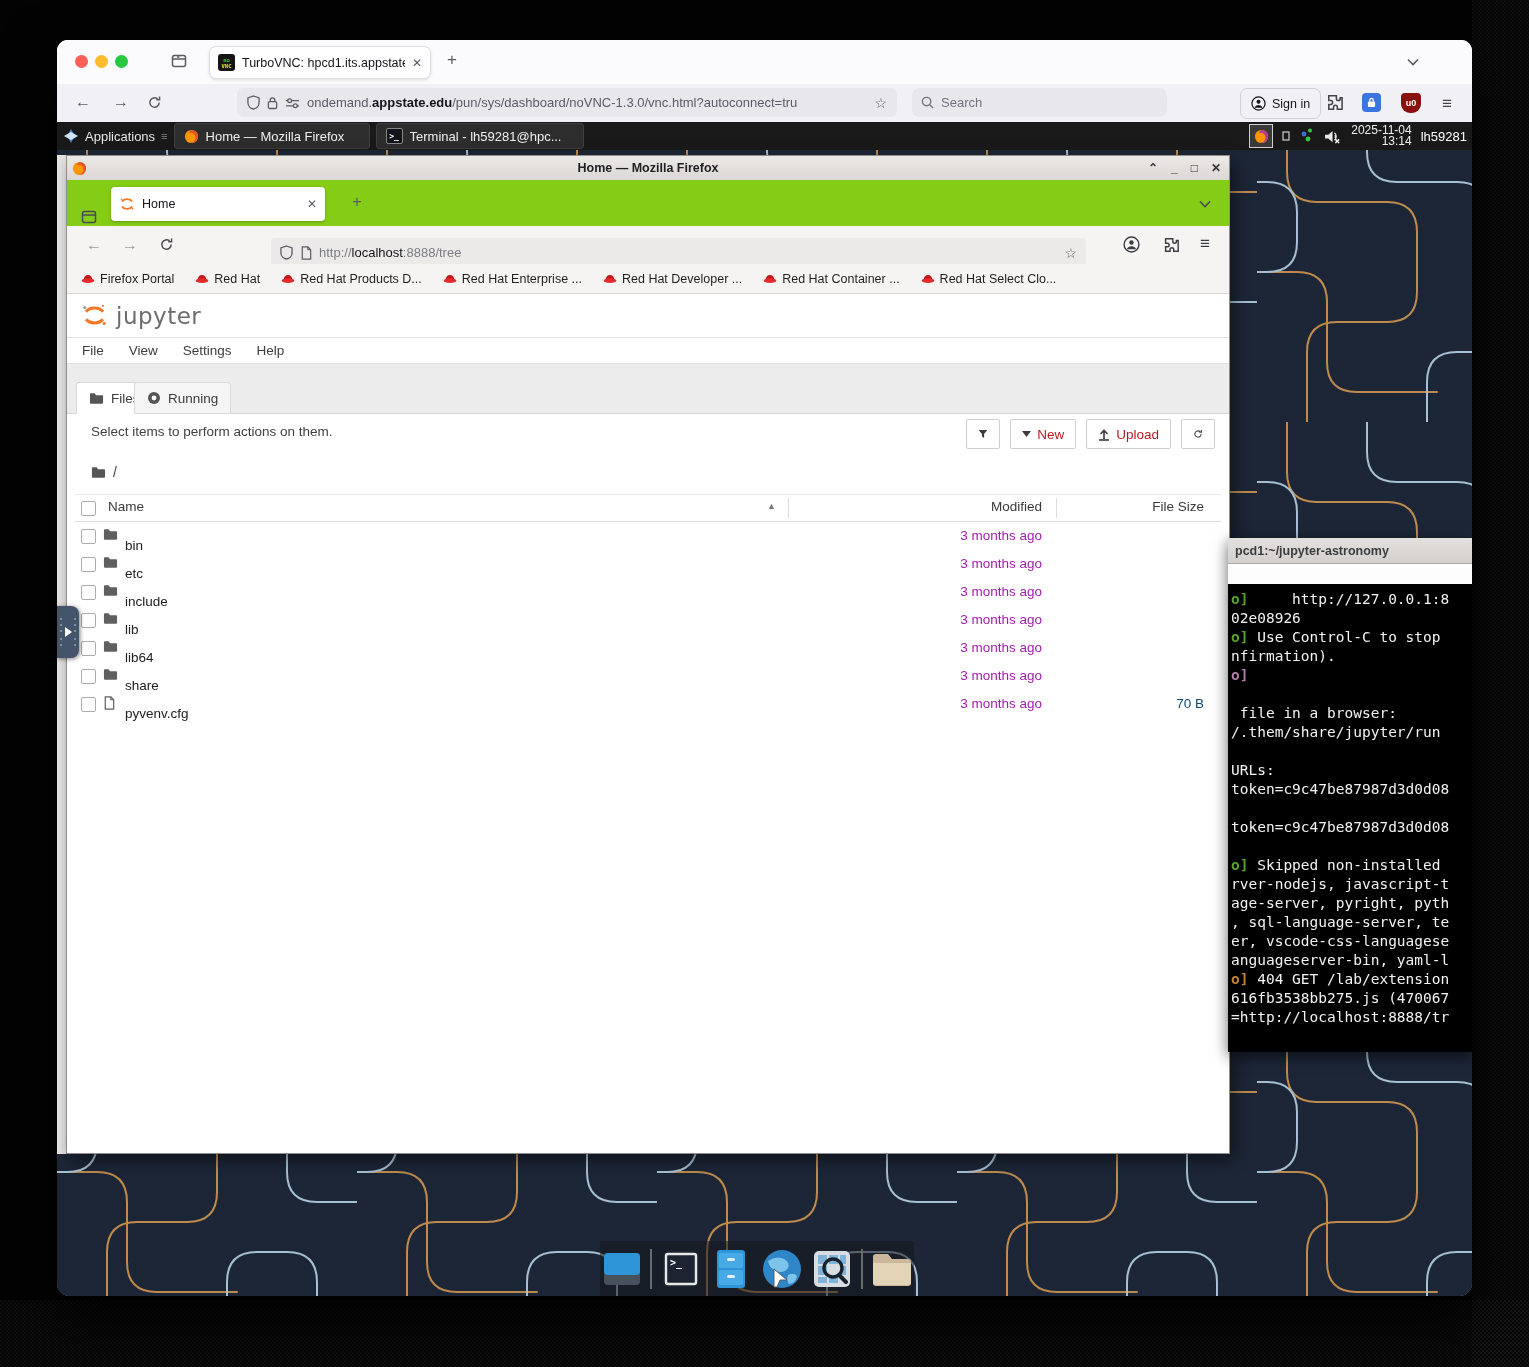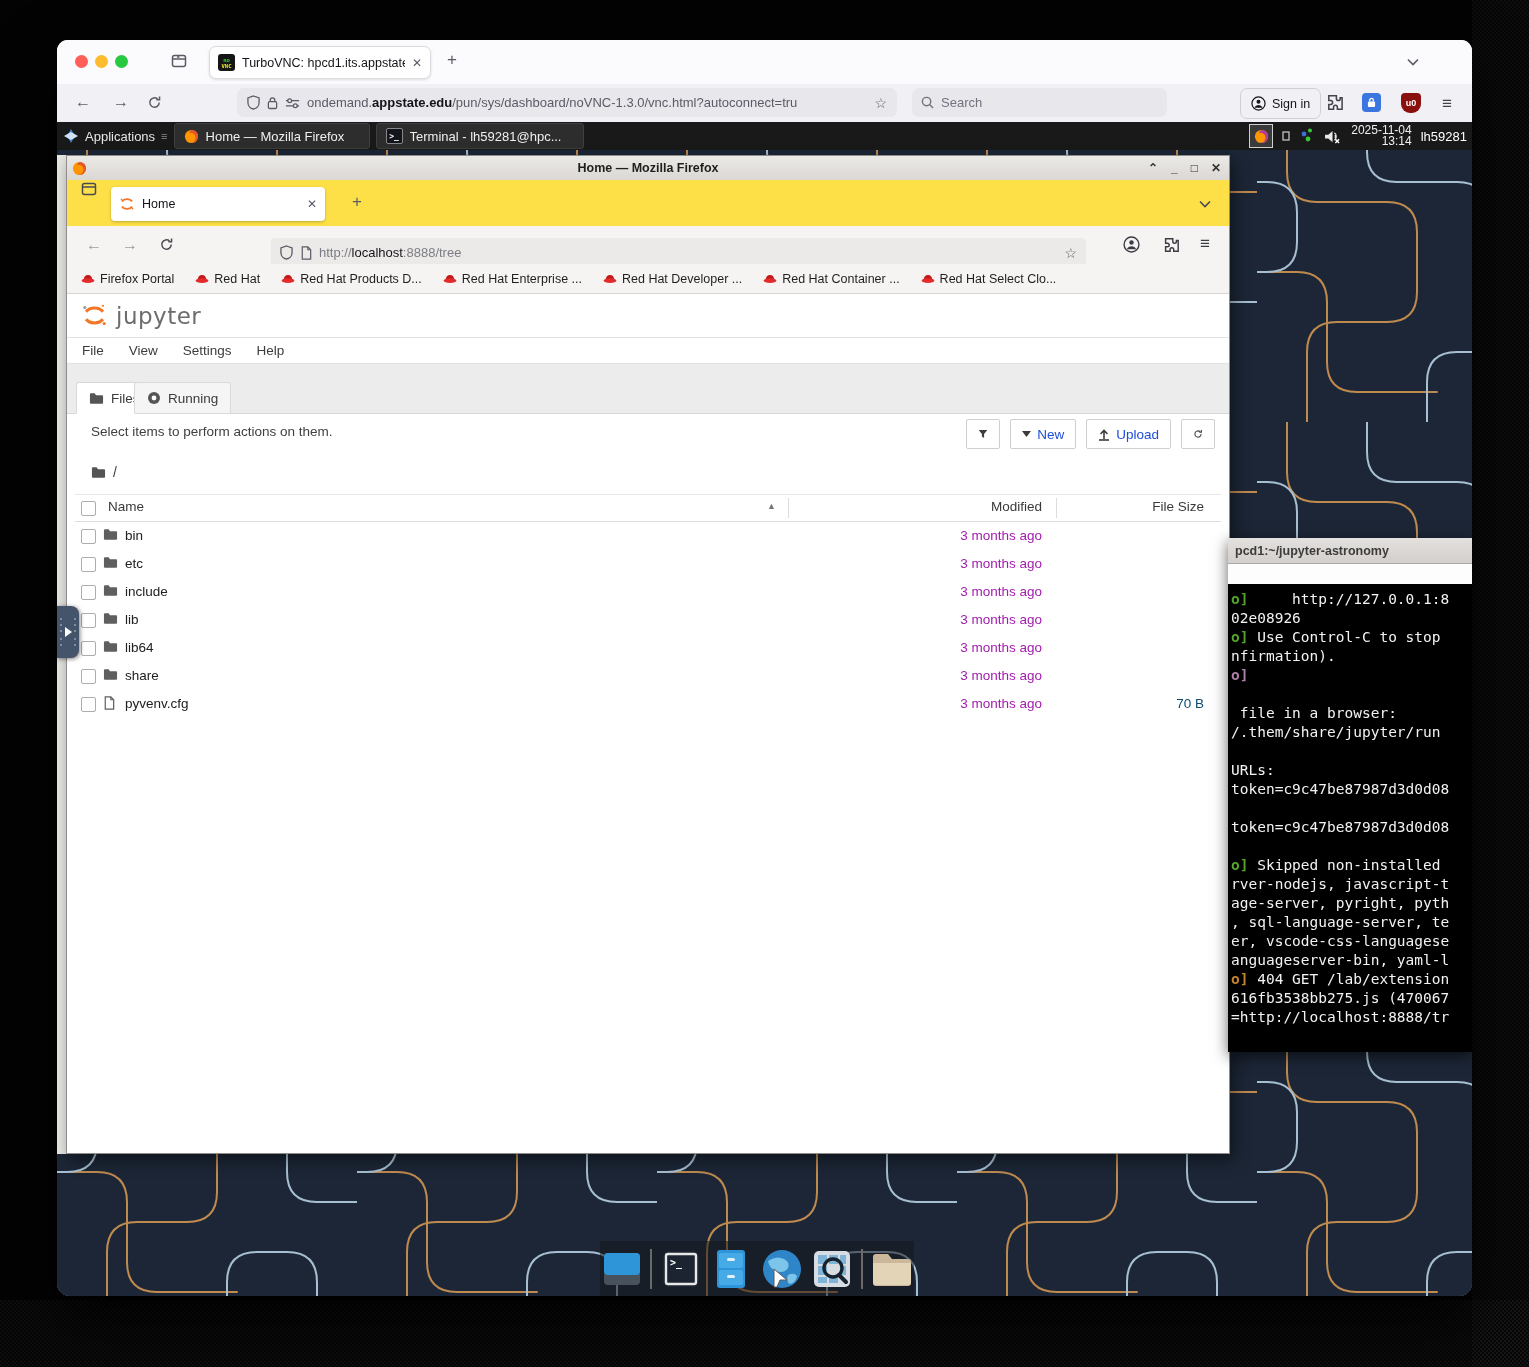--- a/index.html
+++ b/index.html
@@ -39,50 +39,50 @@
   .clock{font-size:12px;line-height:11.5px;color:#f0f0f0;text-align:right;}
   .tray-user{font-size:13px;color:#fff;}
   .fx-tray{width:22px;height:22px;border:1px solid #cfcfcf;background:#3a3a3a;display:flex;align-items:center;justify-content:center;}
 
   
   .left-strip{left:0;top:33px;width:9px;height:999px;background:#e9e7e4;border-right:1px solid #b9b6b3;}
   #ffwin{left:9px;top:33px;width:1162px;height:997px;background:#fff;border:1px solid #8f8c89;box-sizing:content-box;box-shadow:4px 6px 16px rgba(0,0,0,.45);}
   .ff-titlebar{left:0;top:0;width:100%;height:24px;background:linear-gradient(#ebe9e6,#dad7d4);border-bottom:1px solid #bdbab7;display:flex;align-items:center;}
   .ff-title{position:absolute;left:0;right:0;text-align:center;font-weight:bold;font-size:12.5px;color:#1f1f1f;}
   .winctl{position:absolute;top:0;height:24px;display:flex;align-items:center;gap:13px;right:8px;font-size:12px;color:#333;font-weight:bold;}
-  .ff-tabbar{left:0;top:24px;width:100%;height:46px;background:#fde047;display:flex;align-items:flex-start;}
+  .ff-tabbar{left:0;top:24px;width:100%;height:46px;background:#84cc16;display:flex;align-items:flex-end;}
   .ff-tab{position:absolute;left:44px;top:7px;width:214px;height:34px;background:#fff;border-radius:4px;box-shadow:0 1px 3px rgba(0,0,0,.25);display:flex;align-items:center;gap:7px;padding:0 8px;box-sizing:border-box;}
   .ff-navbar{left:0;top:70px;width:100%;height:38px;background:#f6f4f3;border-bottom:1px solid #d8d5d2;}
   .ff-urlbar{left:204px;top:4px;width:815px;height:29px;background:#eceae8;border-radius:4px;display:flex;align-items:center;gap:7px;padding:0 9px;box-sizing:border-box;margin-top:8px;}
   .ff-url{font-size:13px;color:#7c7c84;white-space:nowrap;overflow:hidden;flex:1;}
   .ff-url b{color:#15141a;font-weight:normal;}
   .ff-bookmarks{left:0;top:108px;width:100%;height:30px;background:#f6f4f3;border-bottom:1px solid #d8d5d2;display:flex;align-items:center;gap:21px;padding-left:14px;box-sizing:border-box;}
   .bm-item{display:flex;align-items:center;gap:5px;font-size:12.5px;color:#1f1f1f;white-space:nowrap;}
 
   
   #jp{left:0;top:138px;width:1162px;height:859px;background:#fff;overflow:hidden;}
   .jp-logo-row{left:0;top:0;width:100%;height:44px;border-bottom:1px solid #e3e3e3;display:flex;align-items:center;gap:8px;padding-left:14px;box-sizing:border-box;}
   .jp-wordmark{font-family:"DejaVu Sans",sans-serif;font-size:23px;color:#6d6d6d;letter-spacing:.5px;}
   .jp-menu{left:0;top:44px;width:100%;height:26px;border-bottom:1px solid #e3e3e3;display:flex;align-items:center;gap:25px;padding-left:15px;box-sizing:border-box;}
   .jp-menu-item{font-size:13.5px;color:#3c3c3c;}
   .jp-band{left:0;top:70px;width:100%;height:49px;background:#ececec;border-bottom:1px solid #d8d8d8;}
   .jp-tab{position:absolute;bottom:-1px;height:32px;display:flex;align-items:center;gap:7px;padding:0 12px;font-size:13.5px;color:#3c3c3c;box-sizing:border-box;}
   .jp-tab.active{background:#fff;border:1px solid #d8d8d8;border-bottom:1px solid #fff;border-radius:3px 3px 0 0;left:9px;}
   .jp-tab.idle{background:#f5f5f5;border:1px solid #dadada;border-radius:3px 3px 0 0;left:67px;}
   .jp-hint{left:24px;top:130px;font-size:13.5px;color:#3f3f3f;}
   .jp-actions{position:absolute;right:14px;top:125px;display:flex;gap:10px;}
-  .jbtn{height:30px;background:#fff;border:1px solid #cfcfcf;border-radius:2px;display:flex;align-items:center;justify-content:center;gap:6px;font-size:13.5px;color:#1d4ed8;padding:0 11px;box-sizing:border-box;}
+  .jbtn{height:30px;background:#fff;border:1px solid #cfcfcf;border-radius:2px;display:flex;align-items:center;justify-content:center;gap:6px;font-size:13.5px;color:#b91c1c;padding:0 11px;box-sizing:border-box;}
   .jp-crumb{left:24px;top:170px;display:flex;align-items:center;gap:7px;font-size:14px;color:#3c3c3c;}
   .jp-table{left:8px;top:200px;width:1146px;}
   .jp-thead{position:relative;height:26px;border-bottom:1px solid #dcdcdc;border-top:1px solid #e8e8e8;font-weight:normal;font-size:13.5px;color:#3a3a3a;}
   .jcheck{position:absolute;left:6px;top:50%;margin-top:-7px;width:13px;height:13px;border:1px solid #adadad;border-radius:2px;background:#fff;}
   .coldiv{position:absolute;top:3px;bottom:3px;width:1px;background:#dcdcdc;}
   .jrow{position:relative;height:28px;font-size:13.5px;color:#212121;}
   .jficon{position:absolute;left:28px;top:6px;}
-  .jname{position:absolute;left:50px;top:6px;}
+  .jname{position:absolute;left:50px;top:16px;}
   .jmod{position:absolute;right:179px;top:6px;color:#a21caf;}
   .jsize{position:absolute;right:17px;top:6px;color:#0c4a6e;text-align:center;}
 
   
   #termwin{left:1171px;top:416px;width:244px;height:514px;background:#000;box-shadow:0 4px 14px rgba(0,0,0,.6);}
   .term-titlebar{left:0;top:0;width:100%;height:26px;background:linear-gradient(#e3e0dd,#d2cfcc);border-bottom:1px solid #aaa7a4;display:flex;align-items:center;padding-left:7px;box-sizing:border-box;font-weight:bold;font-size:12.5px;color:#3c3c3c;}
   .term-menustrip{left:0;top:26px;width:100%;height:20px;background:#fdfdfd;border-bottom:1px solid #d5d5d5;}
   .term-body{left:0;top:46px;width:100%;height:468px;background:#000;padding:6px 0 0 3px;box-sizing:border-box;font-family:"DejaVu Sans Mono",monospace;font-size:14.5px;color:#f2f2f2;}
   .tline{height:19px;line-height:19px;white-space:pre;overflow:hidden;}
 

